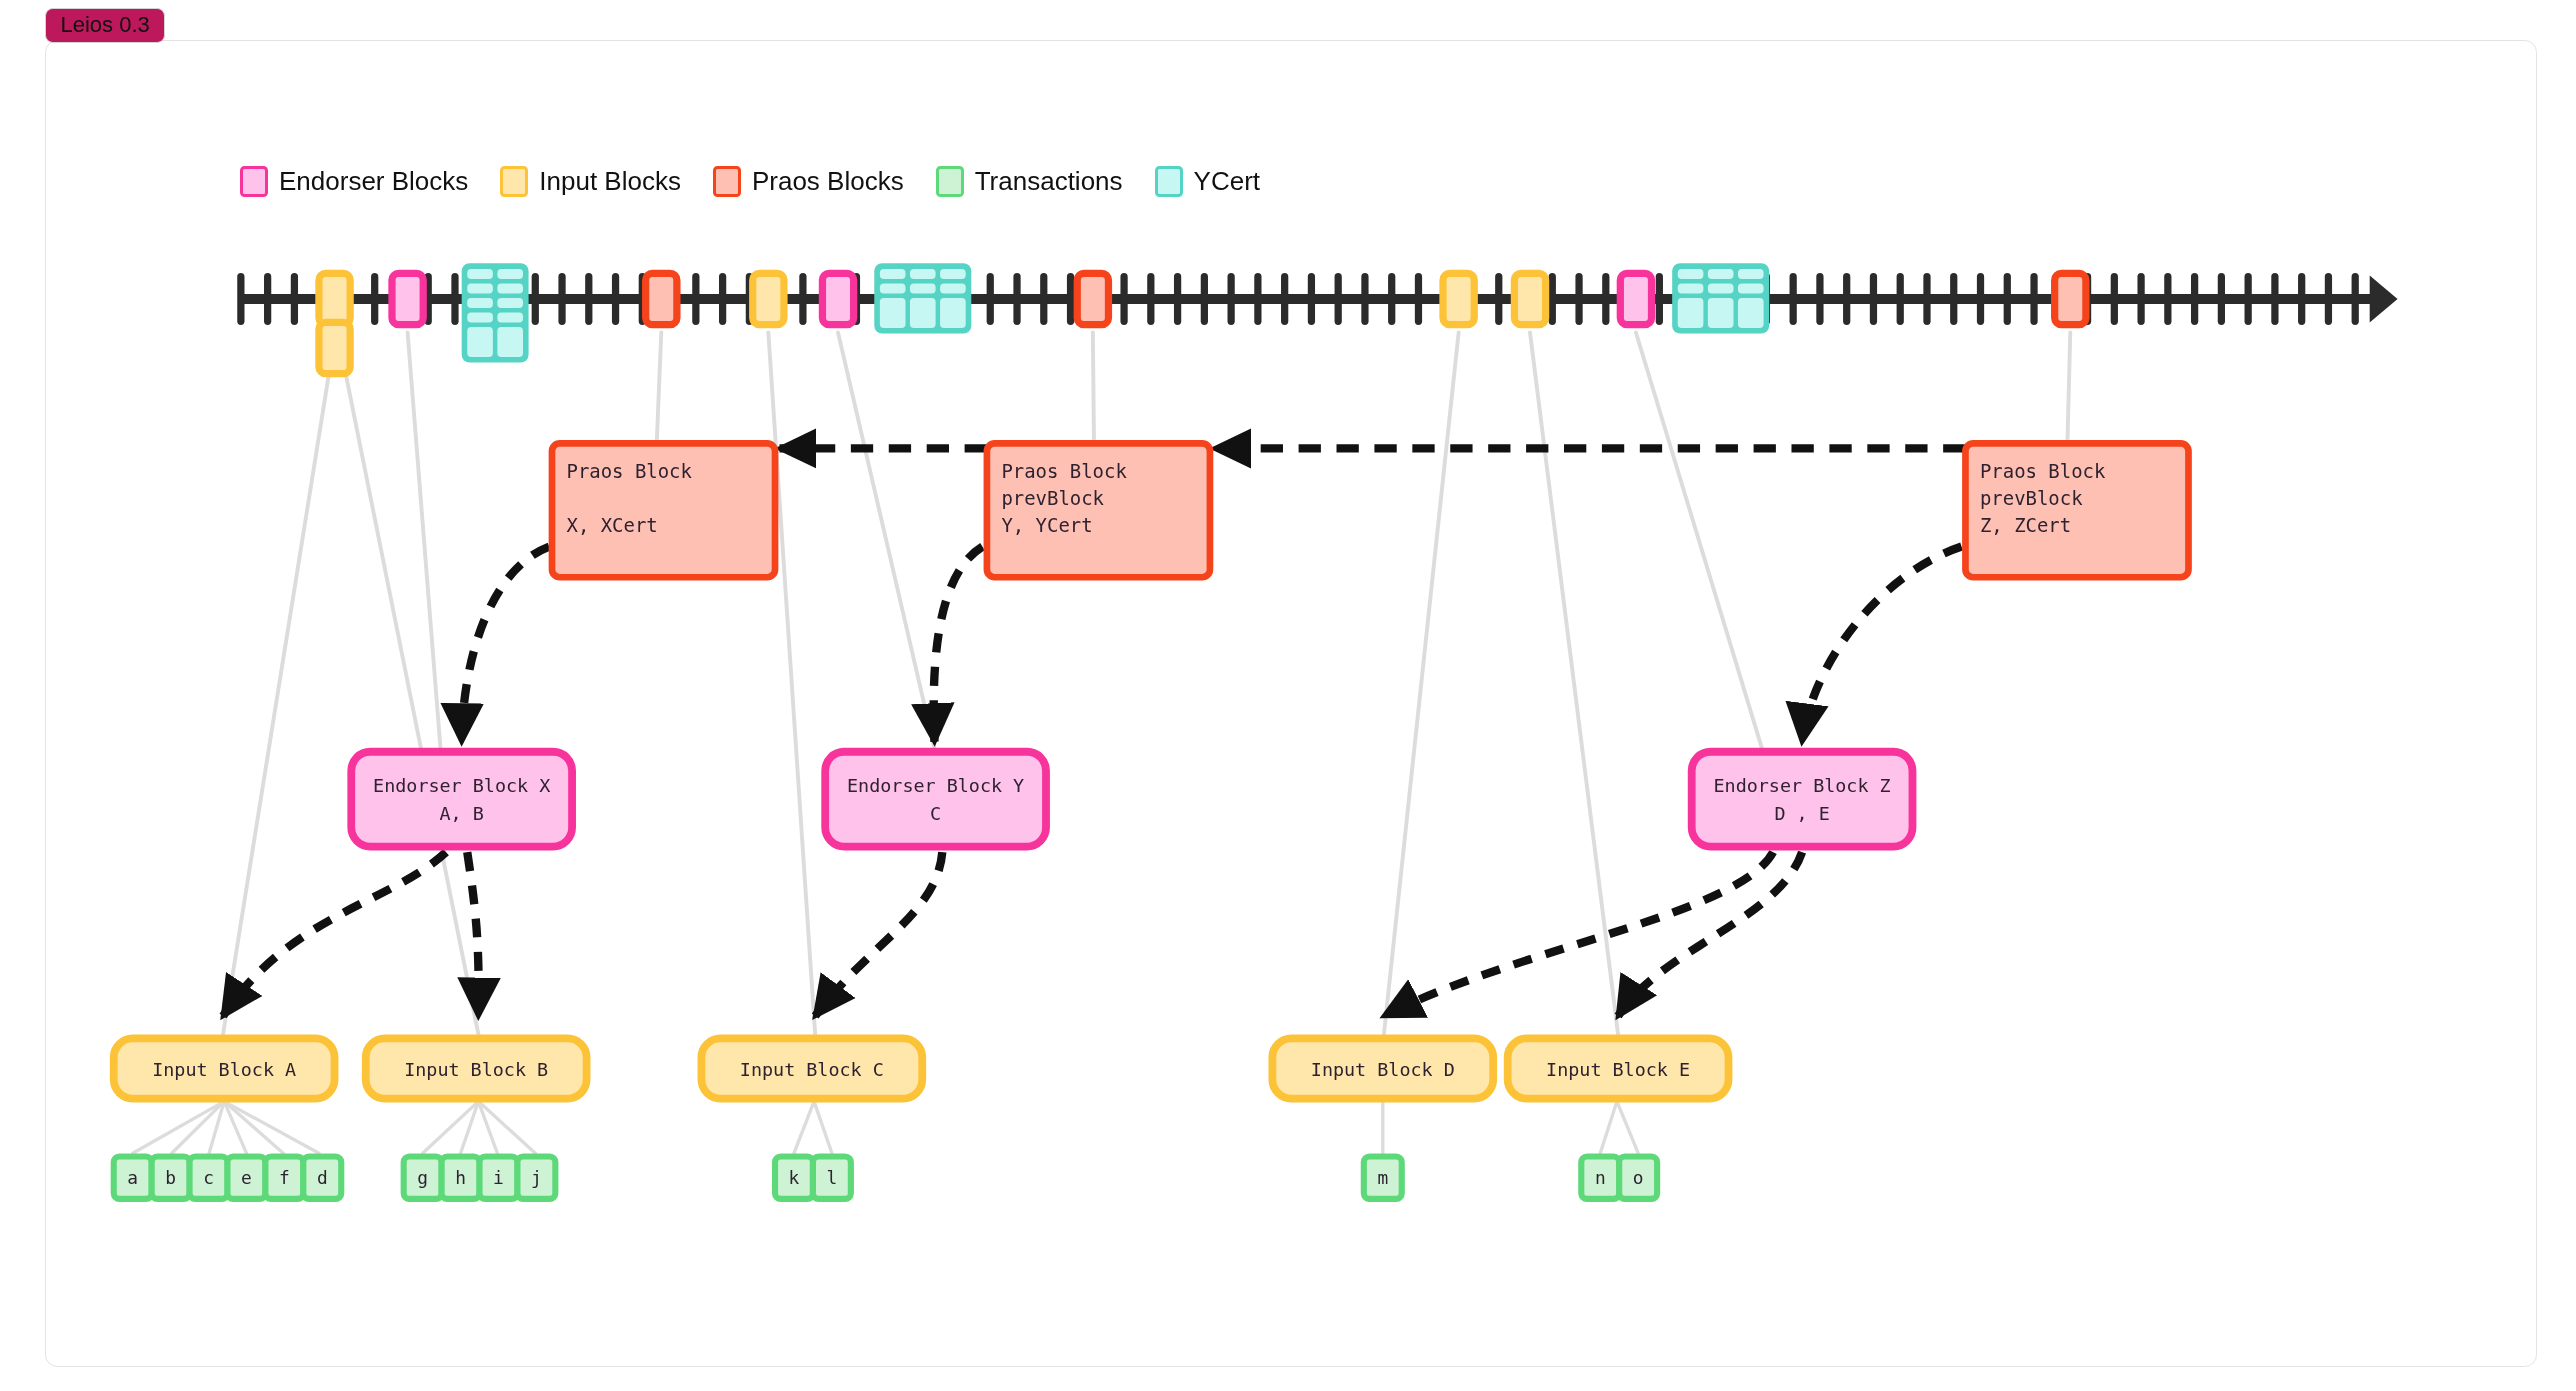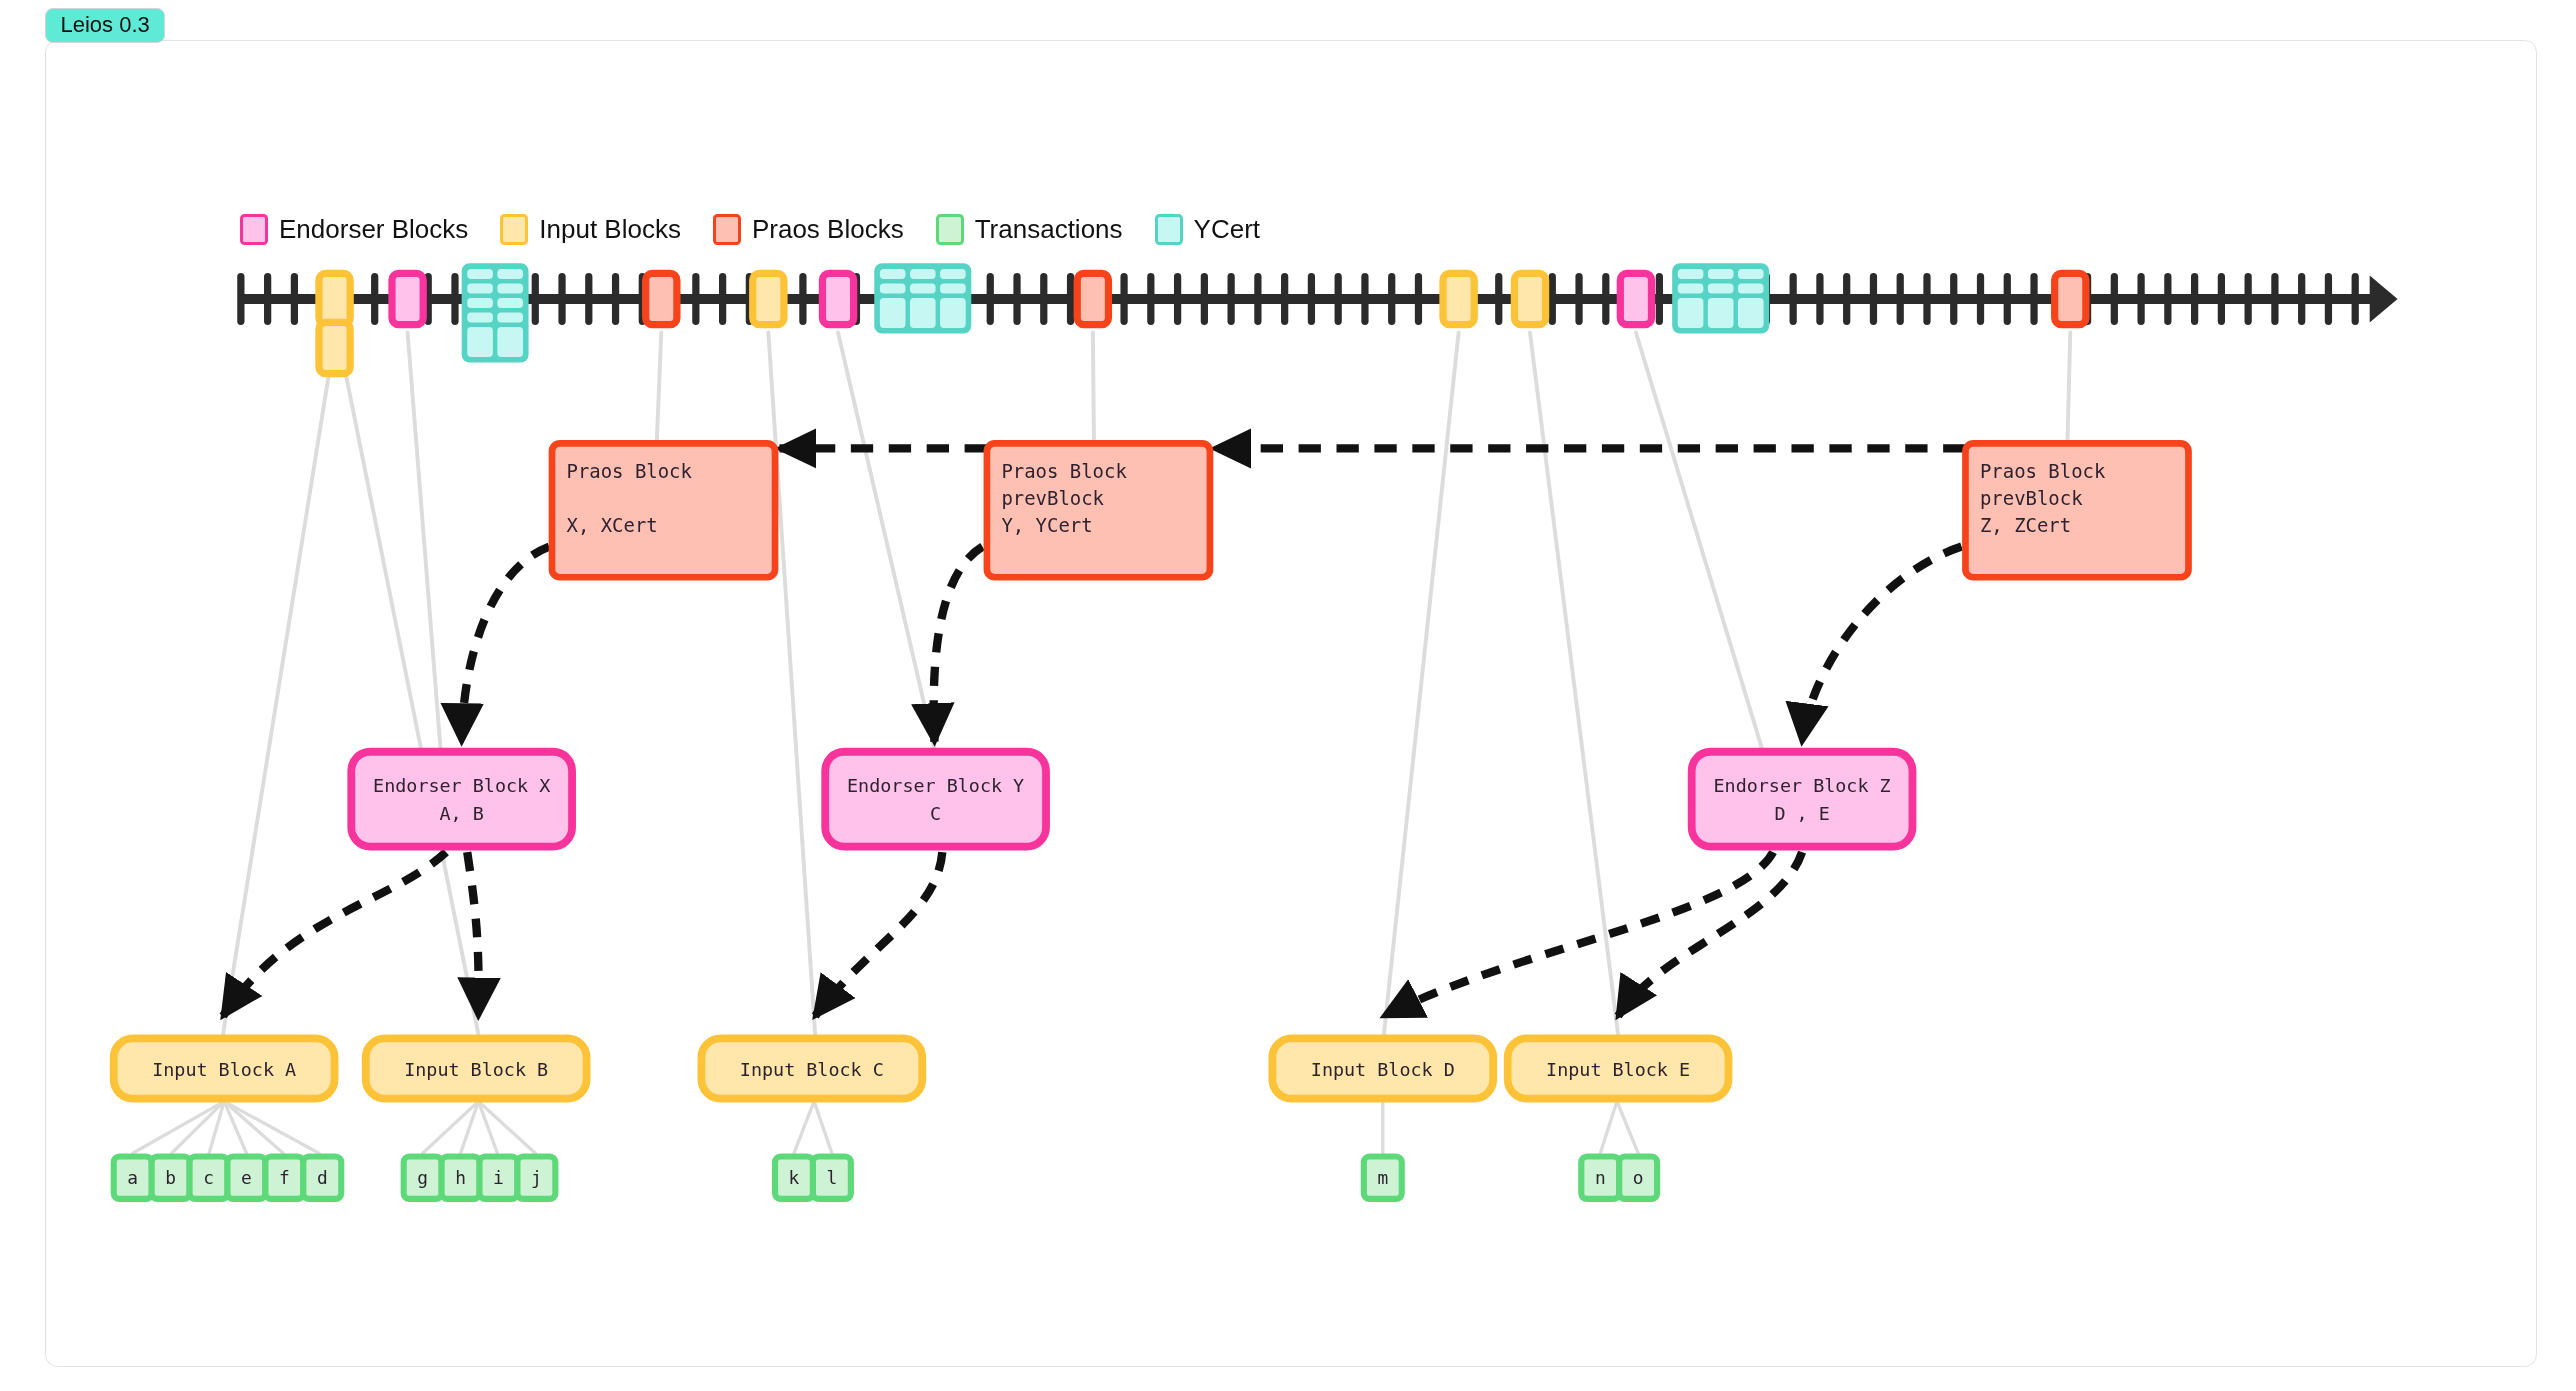--- a/index.html
+++ b/index.html
@@ -7,21 +7,21 @@
     width:2576px;height:1392px;
     font-family:"Liberation Sans", sans-serif;
     overflow:hidden;
     position:relative;
   }
   #root{position:relative;width:2576px;height:1392px;}
 
   
   #tab-chip{
     position:absolute;left:45px;top:7.8px;
-    background:#5eead4;border:0.6px solid #d4d4d4;
+    background:#be185d;border:0.6px solid #d4d4d4;
     border-radius:7.8px;
     padding:5px 14.5px 6.1px 14.5px;
     font-size:22px;line-height:1;
     color:#111;
     z-index:5;
     white-space:nowrap;
   }
 
   
   #panel{
@@ -30,21 +30,20 @@
     border:1.7px solid #e3e3e3;border-radius:12.3px;
     background:#fff;
     box-sizing:border-box;
   }
 
   
   #legend{
     position:absolute;left:240px;top:166px;
     display:flex;align-items:center;gap:0px;
     z-index:4;
-    margin-top:48px;
   }
   .legend-item{display:flex;align-items:center;margin-right:32px;}
   .legend-swatch{
     width:28px;height:31px;border-radius:4.5px;
     border:3.9px solid #000;box-sizing:border-box;
     margin-right:11px;flex:none;
   }
   .legend-label{font-size:26px;color:#111;white-space:nowrap;}
 
   

